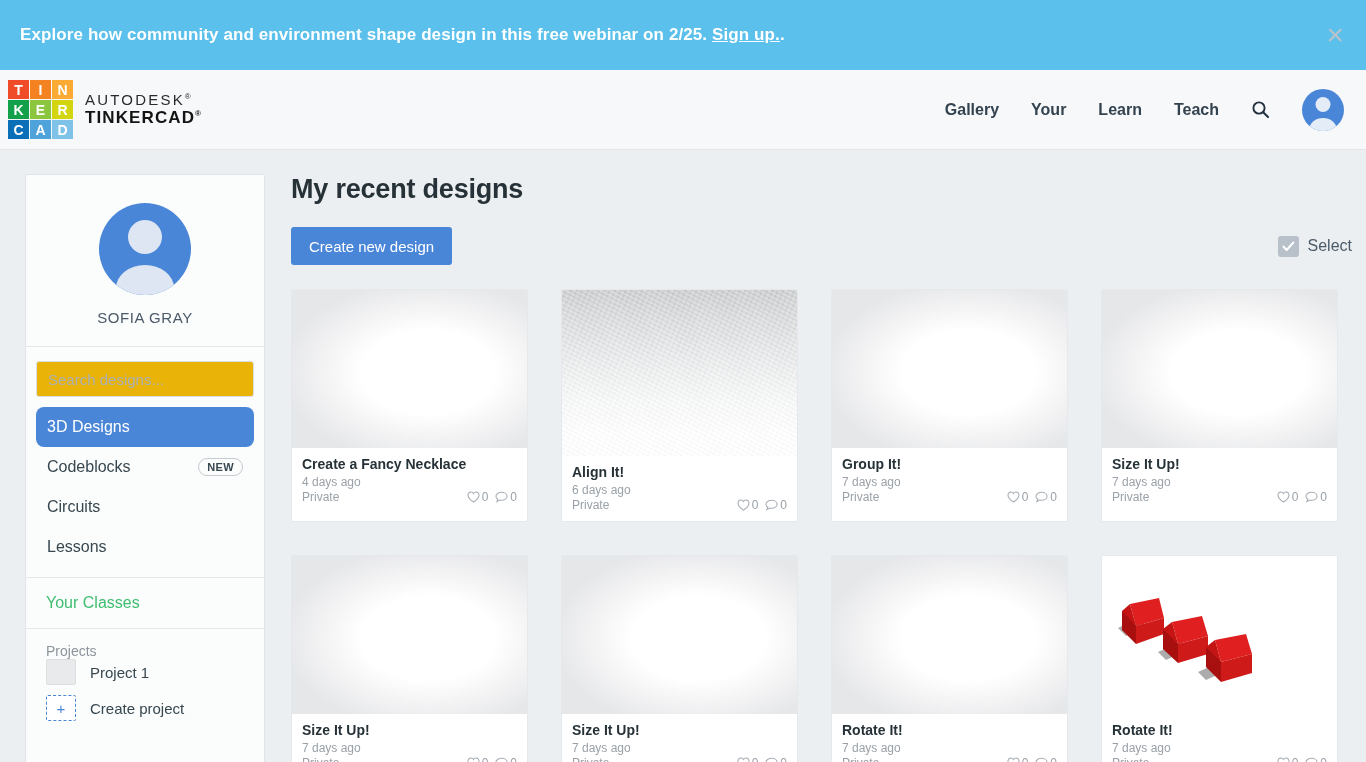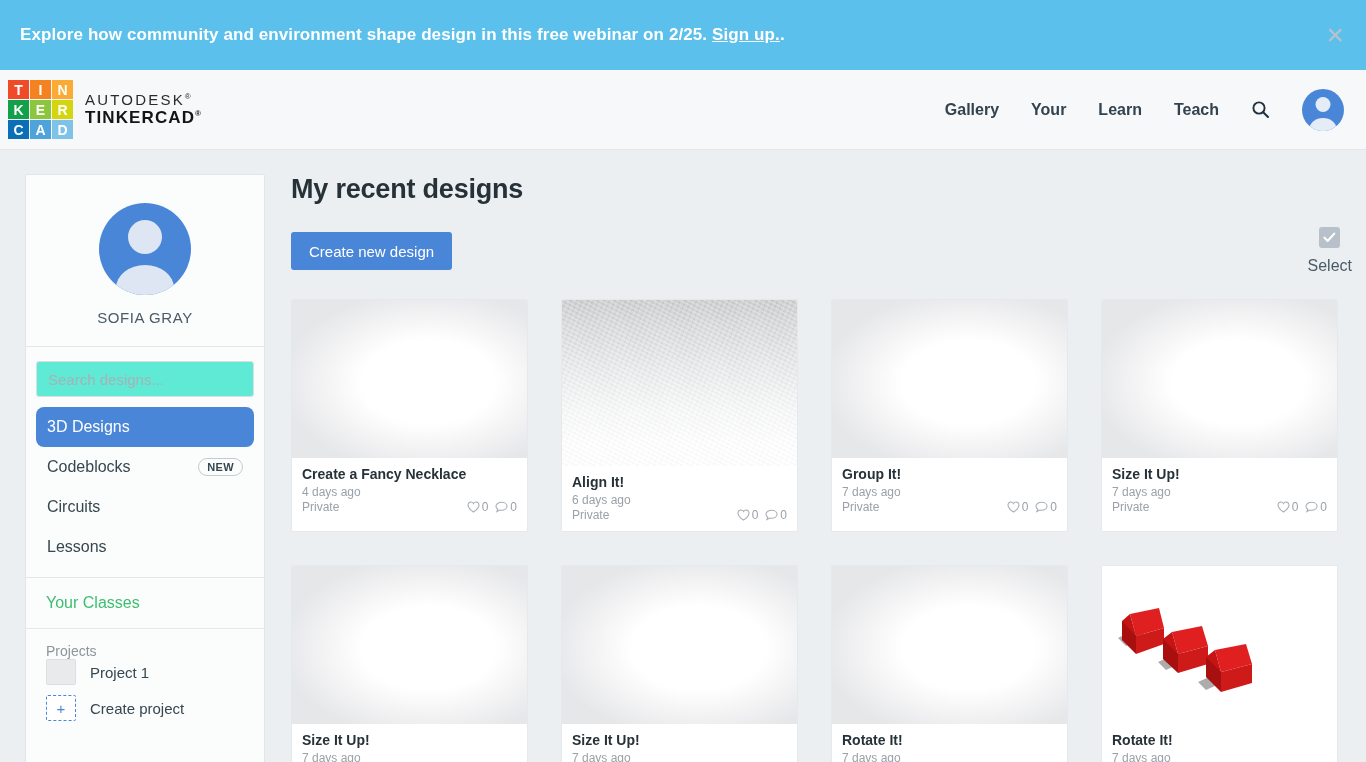--- a/index.html
+++ b/index.html
@@ -165,21 +165,21 @@
   .sb-search-wrap { padding: 14px 10px 6px; }
   .sb-search {
     width: 100%;
     height: 36px;
     border: 1px solid #dcdfe2;
     border-radius: 3px;
     padding: 0 11px;
     font-size: 15px;
     color: #5a6673;
     font-family: "Liberation Sans", sans-serif;
-    background: #5eead4;
+    background: #eab308;
     outline: none;
   }
   .sb-search::placeholder { color: #a9b0b7; }
   .sb-nav { padding: 4px 10px 10px; }
   .sb-item {
     height: 40px;
     display: flex; align-items: center;
     padding: 0 11px;
     font-size: 16px;
     color: #37474f;
@@ -255,21 +255,20 @@
     font-size: 15px;
     font-family: "Liberation Sans", sans-serif;
     padding: 0 18px;
     height: 38px;
     cursor: pointer;
   }
   .select-wrap {
     margin-left: auto;
     display: flex; align-items: center; gap: 9px;
     cursor: pointer;
-    flex-direction: column;
   }
   .checkbox {
     width: 21px; height: 21px;
     background: #b8c1ca;
     border-radius: 3px;
     display: flex; align-items: center; justify-content: center;
   }
   .checkbox svg { display: block; }
   .select-label { font-size: 16px; color: #4a5a68; }
 

